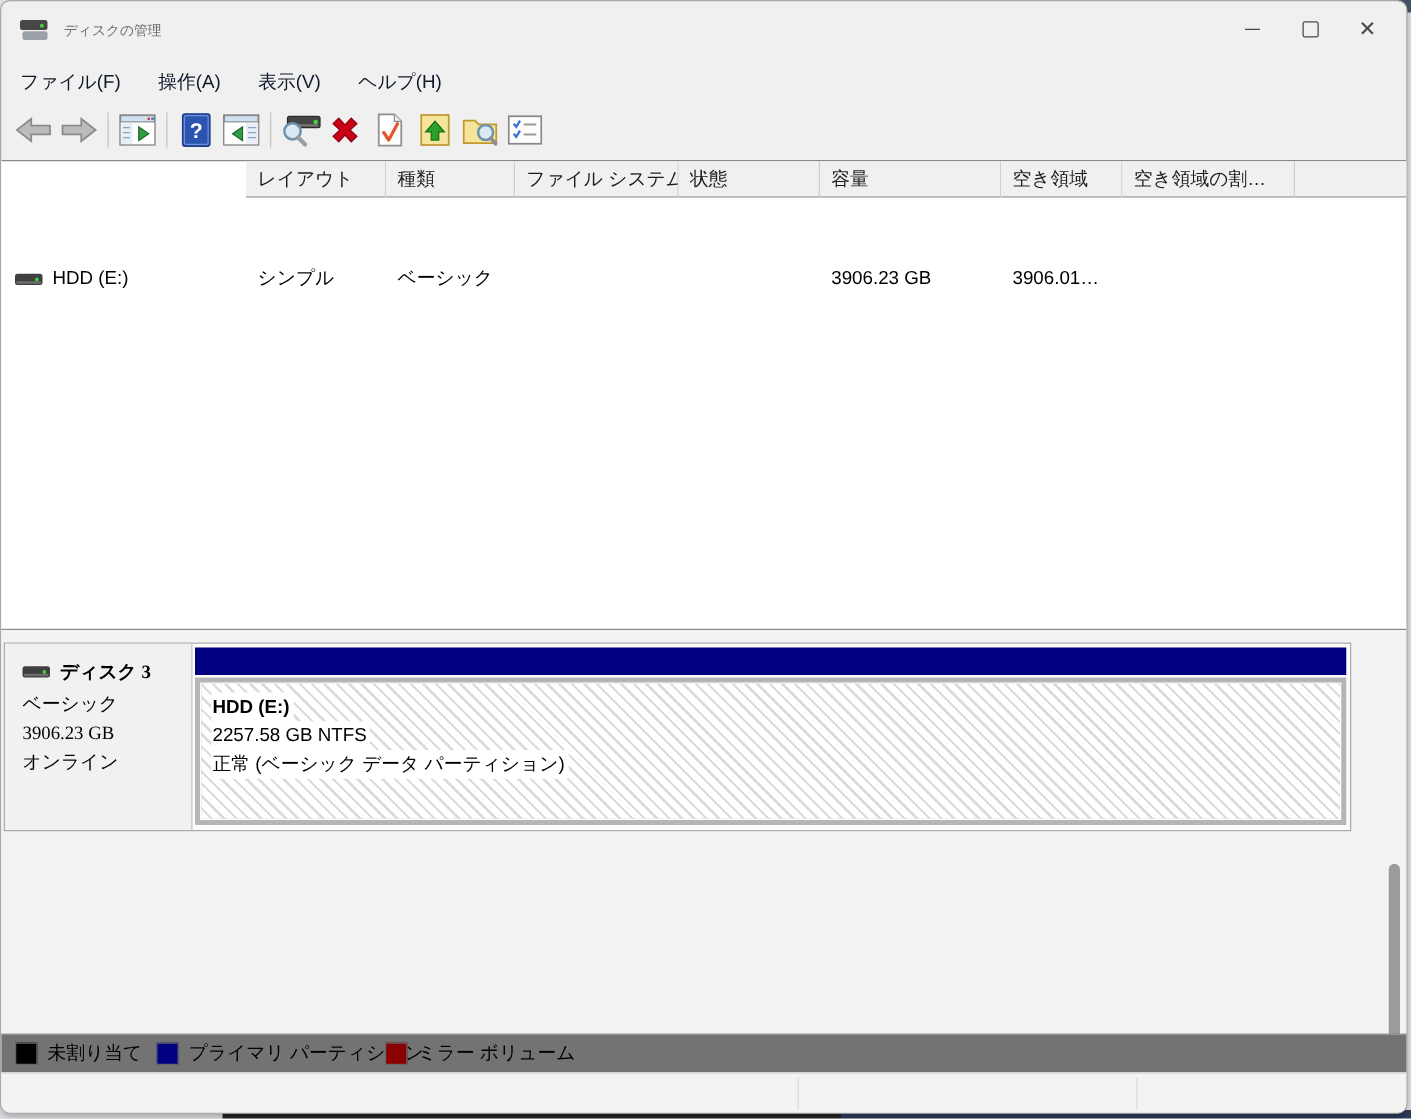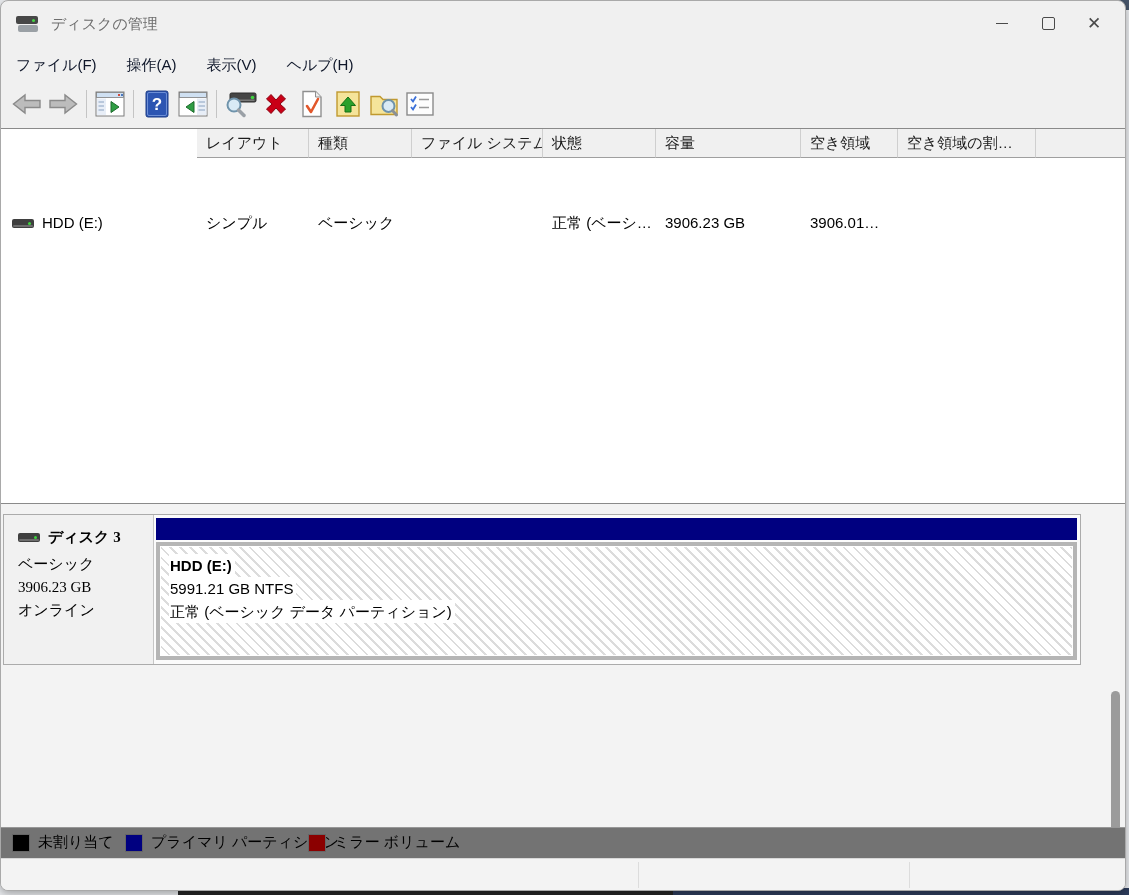--- a/index.html
+++ b/index.html
@@ -12,21 +12,21 @@
   
   .window{position:absolute;left:0;top:0;width:1126px;height:891px;background:#f0f0f0;
           border:1px solid #a9a9a9;border-radius:8px;overflow:hidden;
           box-shadow:0 3px 8px rgba(0,0,0,.3);box-sizing:border-box;}
   
   .titlebar{position:absolute;left:0;top:0;width:100%;height:46px;display:flex;align-items:center;}
   .title-ico{margin-left:15px;width:24px;height:22px;position:relative;}
   .title-ico .d1{position:absolute;left:0;top:3px;width:22px;height:8px;background:#474747;border-radius:2px;}
   .title-ico .d1::after{content:"";position:absolute;right:3px;top:2.5px;width:3px;height:3px;border-radius:50%;background:#45d645;}
   .title-ico .d2{position:absolute;left:2px;top:12px;width:20px;height:7px;background:#9aa0a5;border-radius:2px;}
-  .title-text{margin-left:11px;font-size:15px;color:#6d6d6d;}
+  .title-text{margin-left:11px;font-size:11px;color:#6d6d6d;}
   .win-btns{position:absolute;right:8px;top:2px;display:flex;}
   .wbtn{width:46px;height:40px;display:flex;align-items:center;justify-content:center;color:#4a4a4a;}
   .glyph-min{width:12px;height:0;border-top:1.4px solid #4a4a4a;}
   .glyph-max{width:11px;height:11px;border:1.4px solid #4a4a4a;border-radius:2px;}
   .glyph-close{font-size:17px;line-height:17px;color:#4a4a4a;}
   
   .menubar{position:absolute;left:0;top:46px;width:100%;height:36px;display:flex;align-items:center;gap:30px;padding-left:15px;box-sizing:border-box;}
   .menu-item{font-size:15px;color:#0f172a;text-align:right;}
   
   .toolbar{position:absolute;left:0;top:82px;width:100%;height:42px;display:flex;align-items:center;padding-left:8px;box-sizing:border-box;}
@@ -207,21 +207,20 @@
         <div class="hcell" style="left:897px;width:138px">空き領域の割…</div>
         <div class="hcell" style="left:1035px;width:91px;border-right:none"></div>
       </div>
       <div class="vl-row">
         <div class="rcell first" style="left:0;width:196px">
           <div class="drive-ico"></div>
           <span>HDD (E:)</span>
         </div>
         <div class="rcell" style="left:196px;width:112px">シンプル</div>
         <div class="rcell" style="left:308px;width:103px">ベーシック</div>
-        <div class="rcell" style="left:542px;width:113px">正常 (ベーシ…</div>
         <div class="rcell" style="left:655px;width:145px">3906.23 GB</div>
         <div class="rcell" style="left:800px;width:97px">3906.01…</div>
       </div>
     </div>
 
     <div class="graph-pane">
       <div class="disk-block">
         <div class="disk-label">
           <div class="name-row">
             <div class="drive-ico"></div>
@@ -230,21 +229,21 @@
           <div class="line">ベーシック</div>
           <div class="line">3906.23 GB</div>
           <div class="line">オンライン</div>
         </div>
         <div class="partition">
           <div class="part-strip" style="background: rgb(0, 0, 128);"></div>
           <div class="part-body">
             <div class="hatch">
               <div class="part-text">
                 <div class="ln b">HDD  (E:)</div>
-                <div class="ln">5991.21 GB NTFS</div>
+                <div class="ln">2257.58 GB NTFS</div>
                 <div class="ln">正常 (ベーシック データ パーティション)</div>
               </div>
             </div>
           </div>
         </div>
       </div>
     </div>
     <div class="vscroll-thumb"></div>
 
     <div class="legend">

